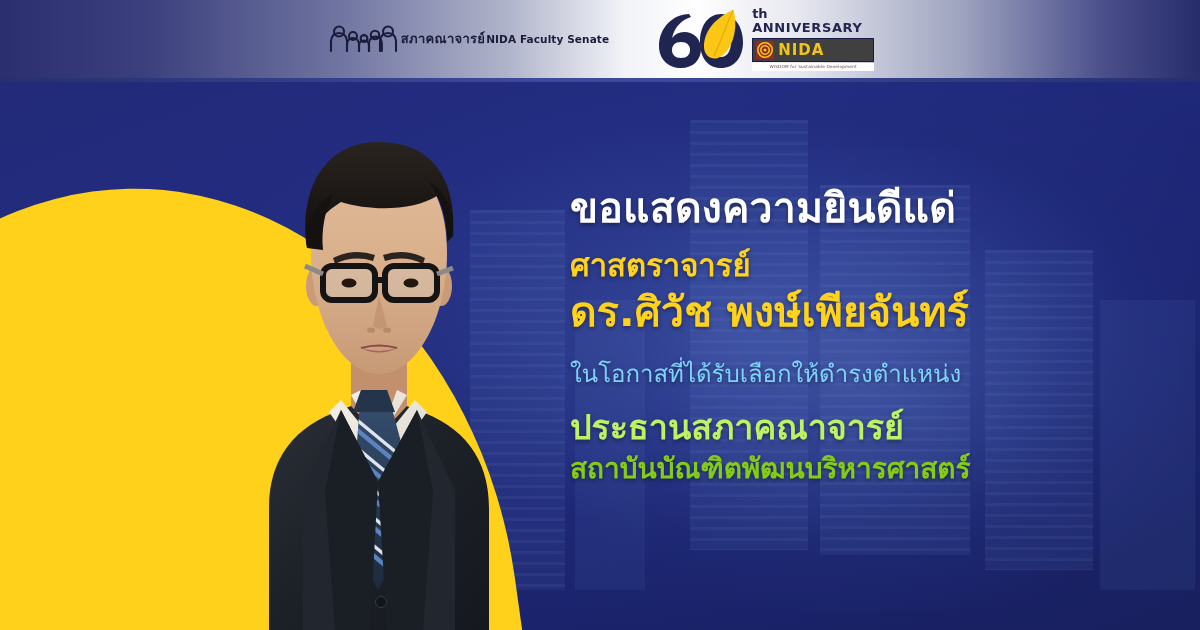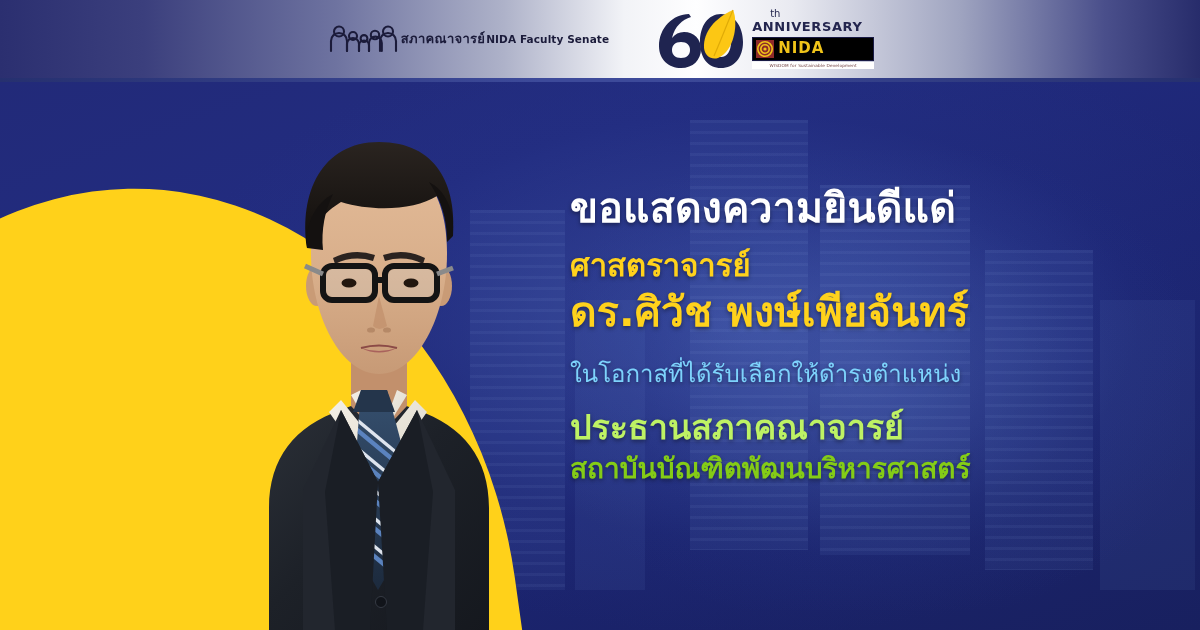--- a/index.html
+++ b/index.html
@@ -64,29 +64,29 @@
   }
   .fs-en {
     font-size:10.5px; font-weight:bold; color:#1b1b3a;
     letter-spacing:0.1px; line-height:1.2;
   }
 
   
   .anniv-logo { display:flex; align-items:center; gap:5px; }
   .anniv-60 { width:96px; height:62px; display:block; }
   .anniv-right { display:flex; flex-direction:column; align-items:flex-start; gap:1px; }
-  .anniv-th-sup { font-size:10px; color:#24264f; font-weight:normal; line-height:1; margin-left:18px; }
+  .anniv-th-sup { font-size:13px; color:#24264f; font-weight:bold; line-height:1; margin-left:0; }
   .anniv-word {
     font-size:13px; font-weight:bold; color:#24264f;
     letter-spacing:0.6px; line-height:1.05;
   }
   .nida-badge {
     margin-top:2px;
     width:122px;
-    background:#000000;
+    background:#404040;
     border:1px solid #191a45;
     padding:2px 3px;
     display:flex; align-items:center; gap:4px;
   }
   .nida-mark { width:18px; height:18px; flex:0 0 auto; }
   .nida-name {
     font-size:15px; font-weight:bold; color:#f0c419;
     letter-spacing:1px; line-height:1;
   }
   .nida-tagline {

